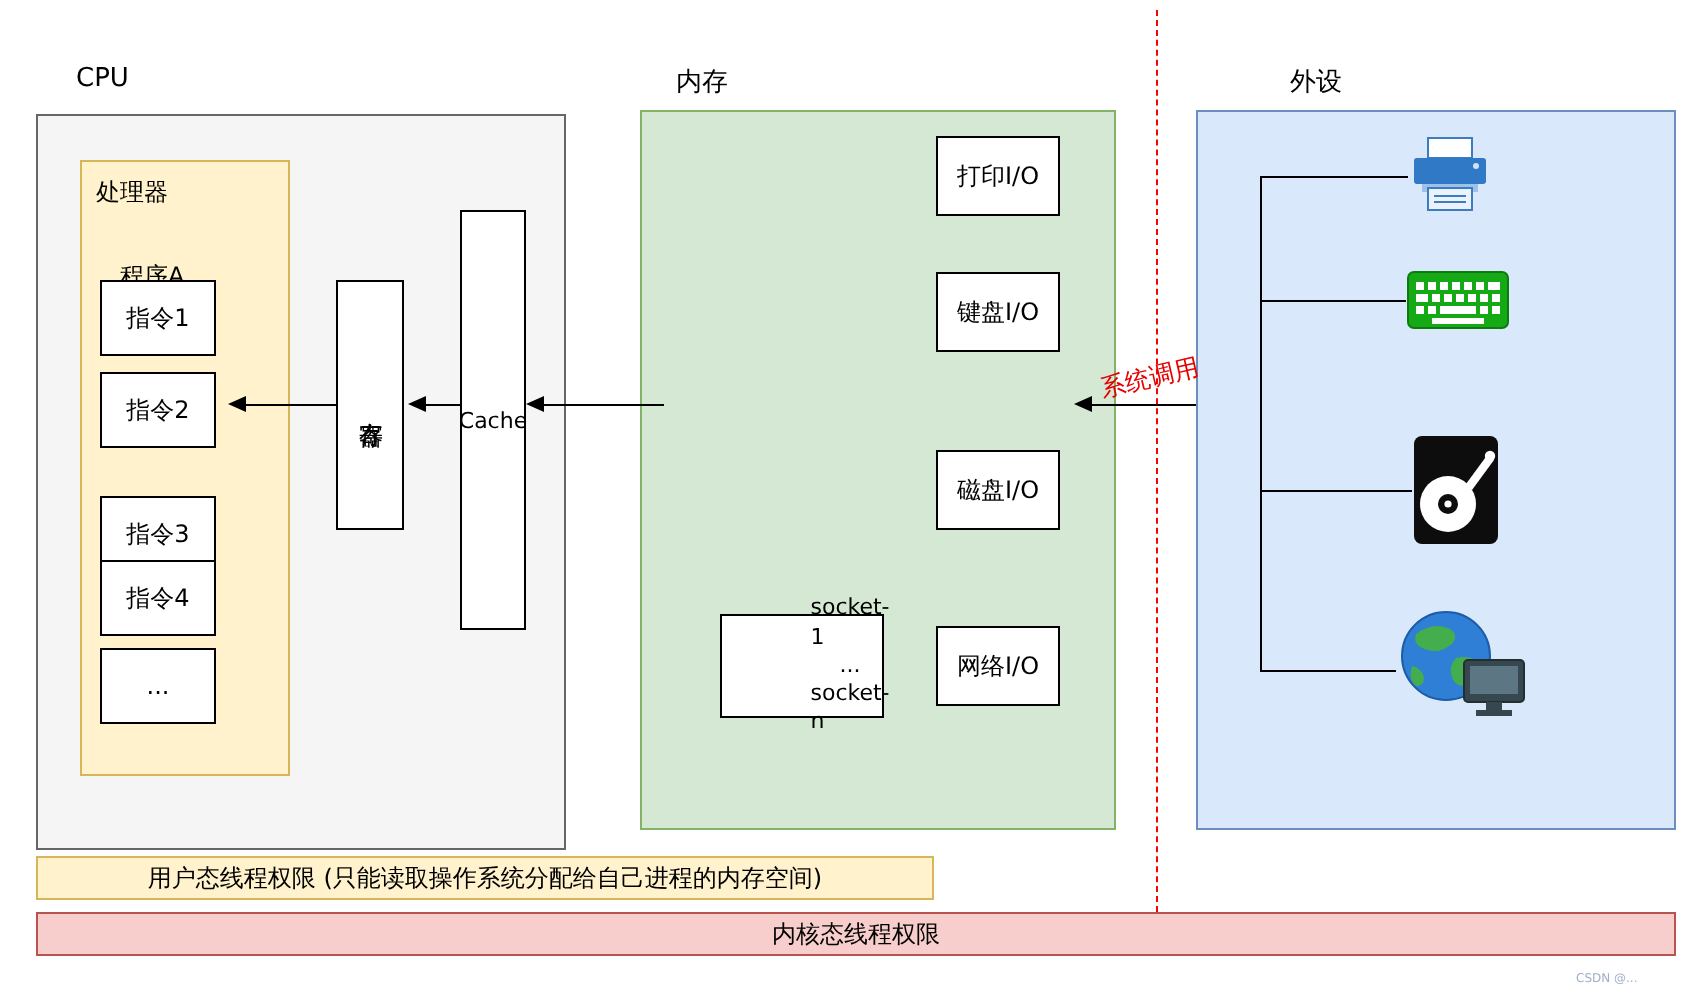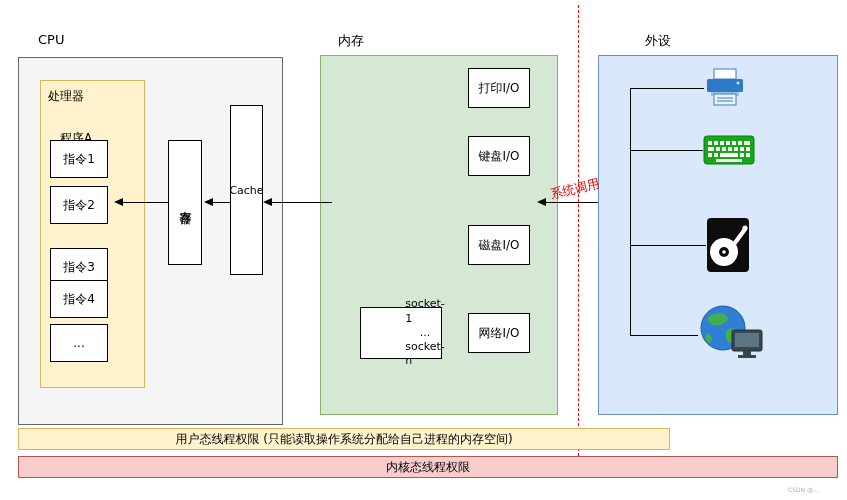--- a/index.html
+++ b/index.html
@@ -13,21 +13,21 @@
   
   .cpu-box{left:18px;top:57px;width:265px;height:368px;background:#f5f5f5;border:1px solid #666;}
   .processor-box{left:40px;top:80px;width:105px;height:308px;background:#fff2cc;border:1px solid #d6b656;}
   .proc-title{left:48px;top:88px;font-size:12px;}
   .proc-program{left:60px;top:130px;font-size:12px;}
   .instr{left:50px;width:58px;height:38px;background:#fff;border:1px solid #000;
          display:flex;align-items:center;justify-content:center;font-size:12px;}
   .register-box{left:168px;top:140px;width:34px;height:125px;background:#fff;border:1px solid #000;
          display:flex;align-items:center;justify-content:center;font-size:12px;
          writing-mode:vertical-rl;text-orientation:upright;letter-spacing:1px;}
-  .cache-box{left:230px;top:105px;width:33px;height:170px;background:#fff;border:1px solid #000;
+  .cache-box{left:230px;top:105px;width:33px;height:210px;background:#fff;border:1px solid #000;
          display:flex;align-items:center;justify-content:center;font-size:11px;white-space:nowrap;}
   
   .memory-box{left:320px;top:55px;width:238px;height:360px;background:#d5e8d4;border:1px solid #82b366;}
   .io-box{left:468px;width:62px;height:40px;background:#fff;border:1px solid #000;
          display:flex;align-items:center;justify-content:center;font-size:12px;text-align:right;}
   .socket-box{left:360px;top:307px;width:82px;height:52px;background:#fff;border:1px solid #000;
          display:flex;flex-direction:column;align-items:center;justify-content:center;
          font-size:11px;line-height:1.3;padding-left:48px;}
   
   .periph-box{left:598px;top:55px;width:240px;height:360px;background:#dae8fc;border:1px solid #6c8ebf;}
@@ -37,21 +37,21 @@
   
   .arrow{position:absolute;height:12px;}
   .arrow .shaft{position:absolute;left:6px;right:0;top:5.5px;height:1px;background:#000;}
   .arrow .head{position:absolute;left:0;top:1.5px;width:0;height:0;
       border-top:4.5px solid transparent;border-bottom:4.5px solid transparent;border-right:9px solid #000;}
   
   .dashed-line{left:578px;top:5px;height:451px;width:0;border-left:1.5px dashed #ff0000;}
   .syscall-label{left:550px;top:181px;font-size:12.5px;color:#e60000;transform:rotate(-13deg);white-space:nowrap;}
   
   .banner{display:flex;align-items:center;justify-content:center;font-size:12px;}
-  .banner-user{left:18px;top:428px;width:652px;height:22px;background:#fff2cc;border:1px solid #d6b656;}
+  .banner-user{left:18px;top:428px;width:449px;height:22px;background:#fff2cc;border:1px solid #d6b656;}
   .banner-kernel{left:18px;top:456px;width:820px;height:22px;background:#f8cecc;border:1px solid #b85450;}
   .watermark{left:788px;top:486px;font-size:6px;color:#9fb0c9;}
 </style>
 </head>
 <body>
 
 <div class="canvas">
 
   <div class="section-label" style="left:38px;top:32px;text-align:right;">CPU</div>
   <div class="section-label" style="left:338px;top:32px;">内存</div>

